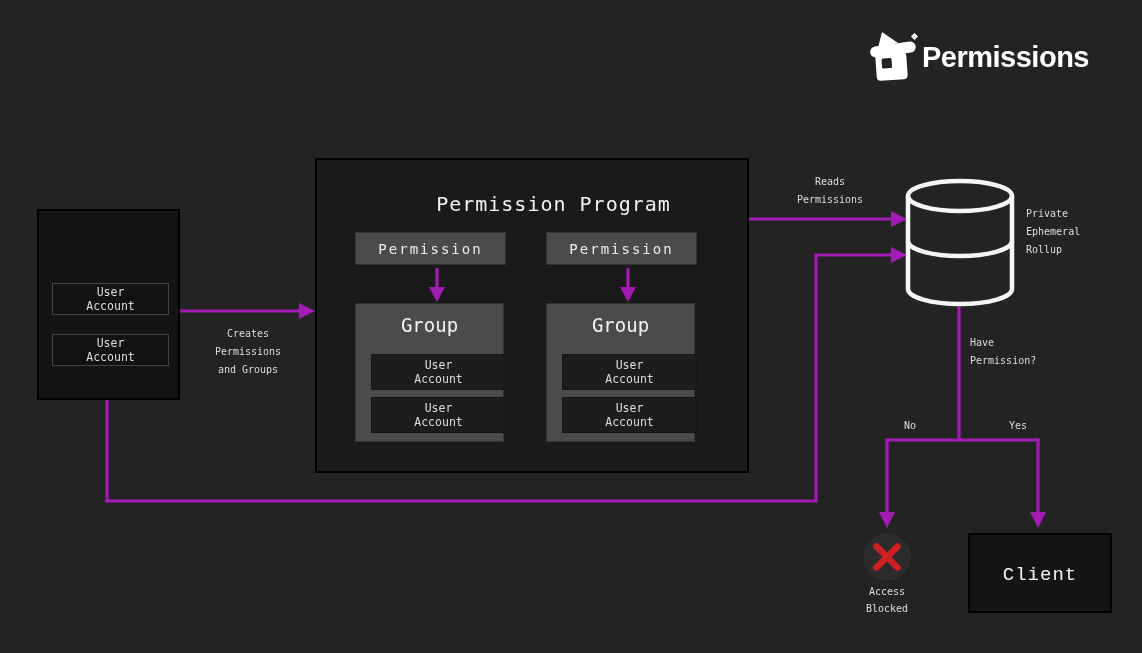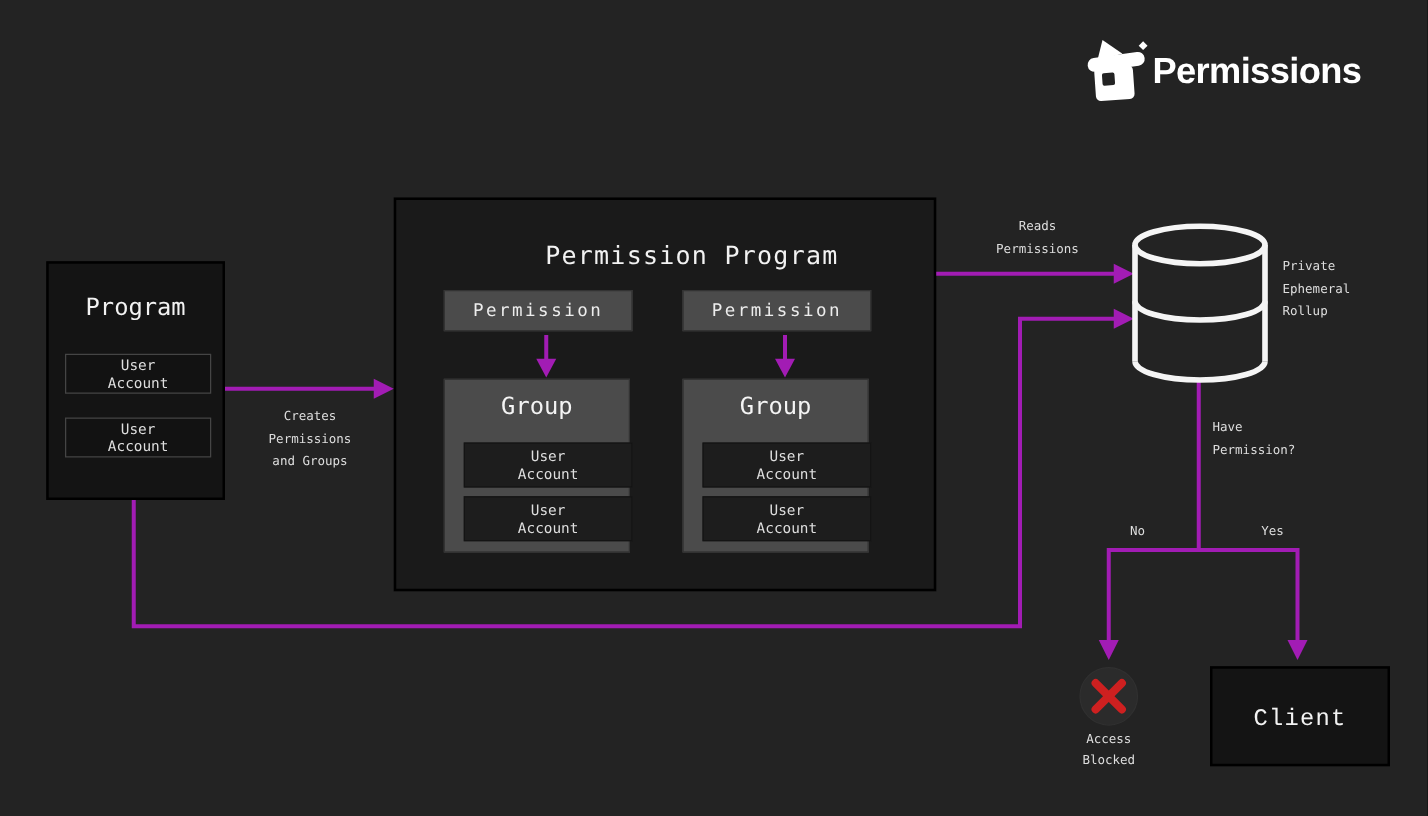--- a/index.html
+++ b/index.html
@@ -116,21 +116,20 @@
       <rect class="logo-shape" x="8" y="23" width="31" height="27" rx="4" transform="rotate(-4 23 36)"></rect>
 
       <rect class="logo-eye" x="14" y="28" width="10" height="10" rx="1.5" transform="rotate(-4 23 36)"></rect>
 
       <rect class="logo-shape" x="44" y="4" width="5" height="5" transform="rotate(45 46.5 6.5)"></rect>
     </svg>
     <span class="brand-word">Permissions</span>
   </div>
 
   <div class="abs node program-box">
-    <div class="abs node-title program-title">Program</div>
     <div class="abs account program-acct1">User<br>Account</div>
     <div class="abs account program-acct2">User<br>Account</div>
   </div>
 
   <div class="abs node pp-box">
     <div class="abs node-title pp-title">Permission Program</div>
 
     <div class="abs perm perm1">Permission</div>
     <div class="abs perm perm2">Permission</div>
 

